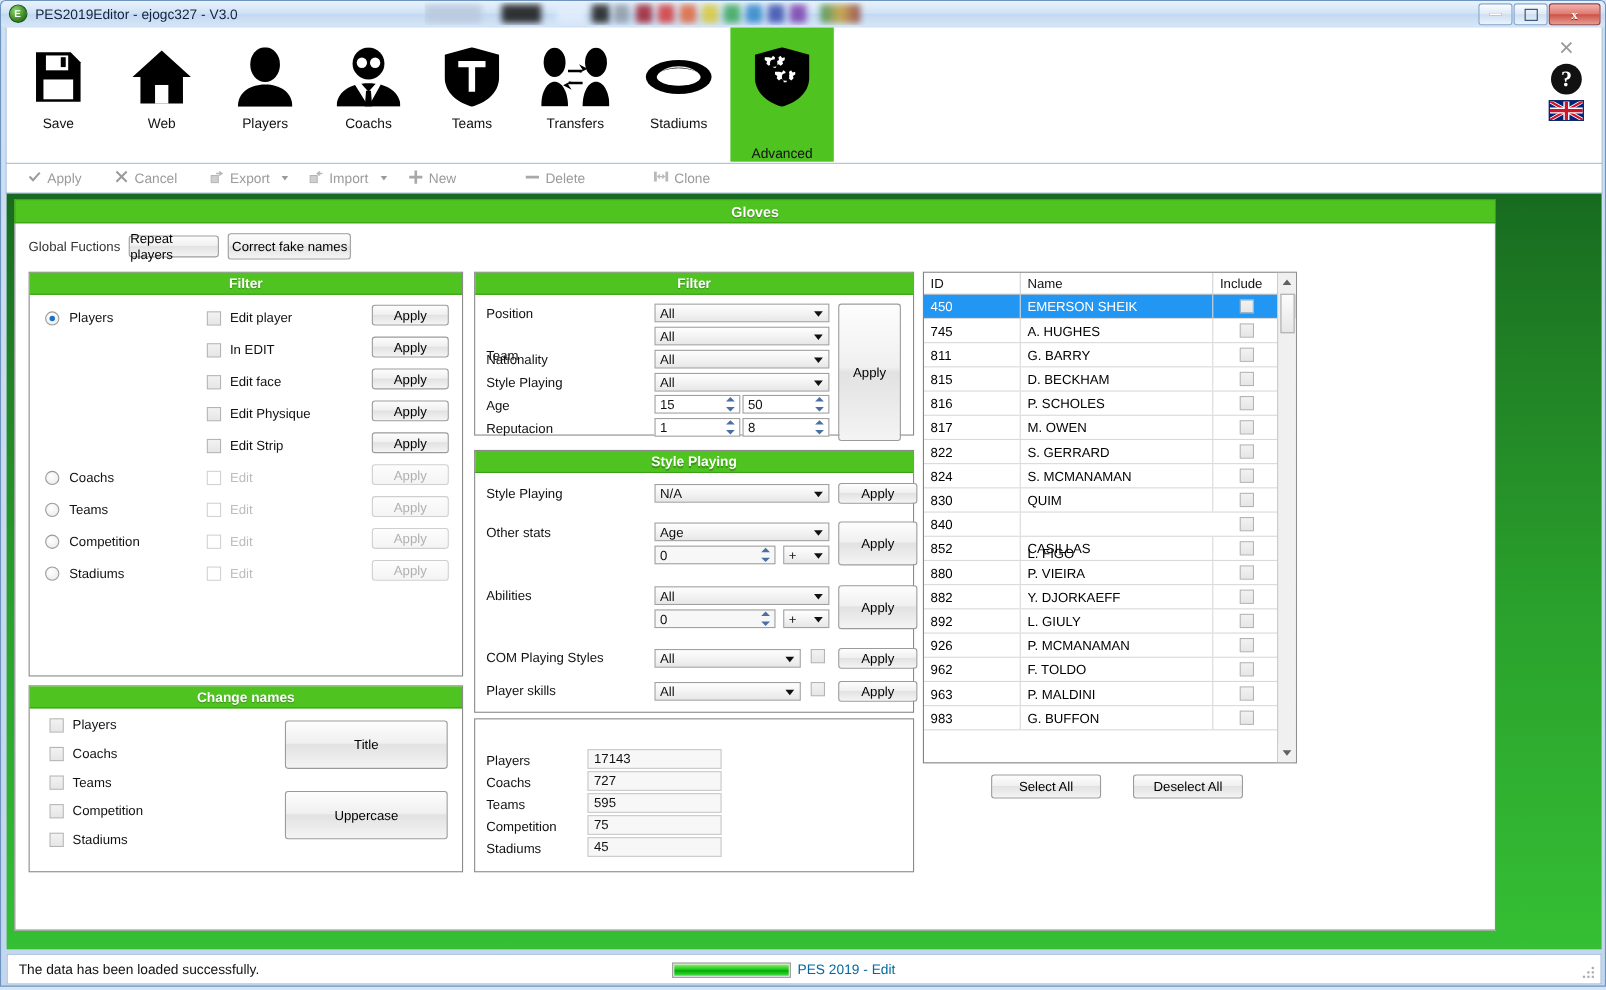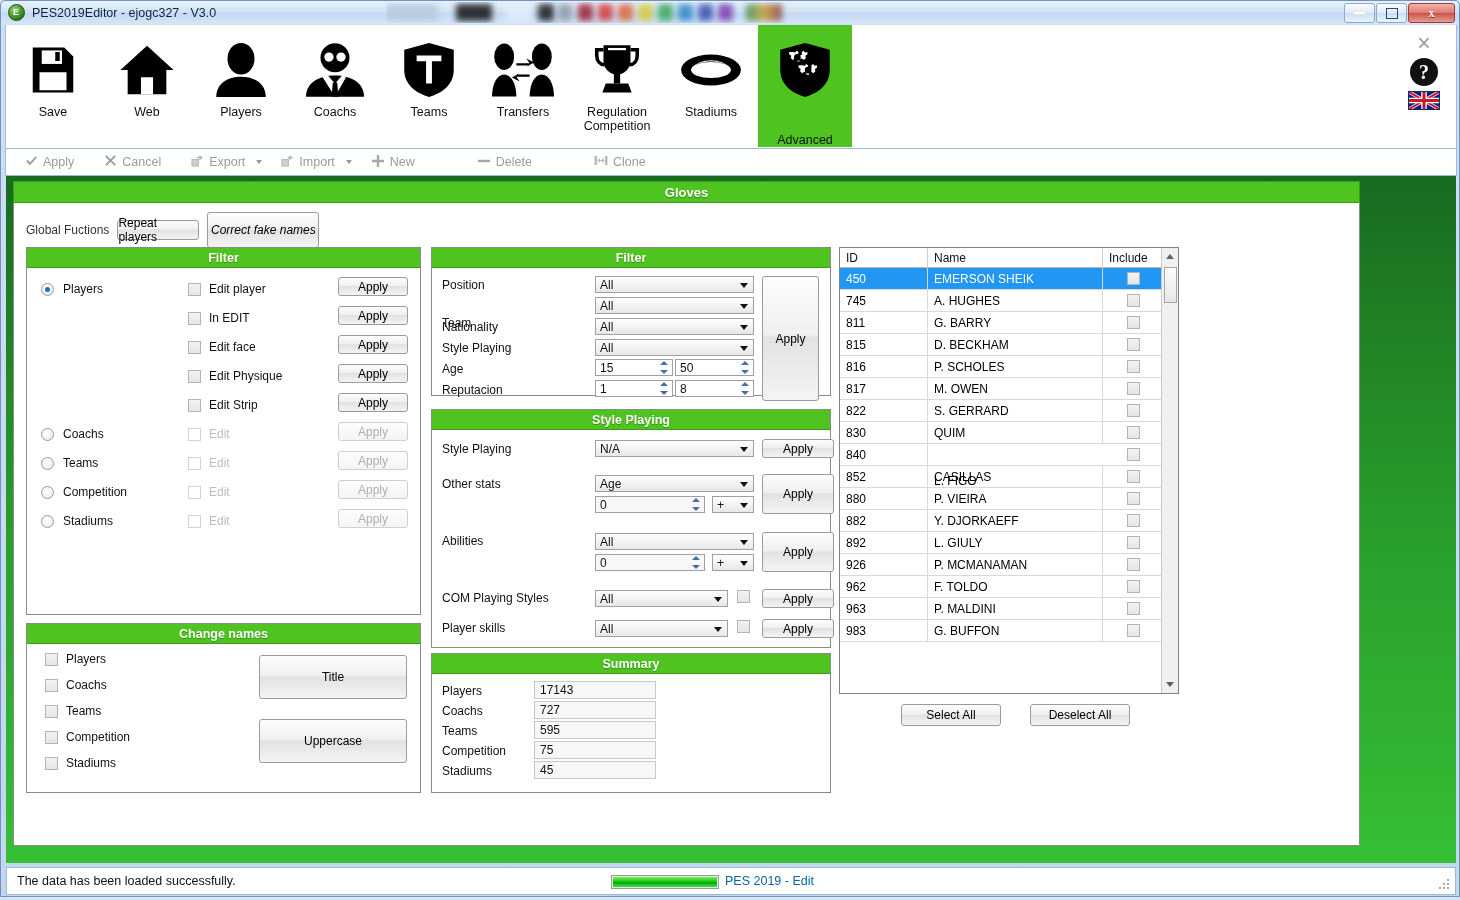--- a/index.html
+++ b/index.html
@@ -295,32 +295,20 @@
               <path fill="#000" d="M0 24c0-6 2.5-10 5.5-10S11 18 11 24H0z"></path>
             <ellipse cx="22.5" cy="6" rx="4.5" ry="6" fill="#000"></ellipse>
               <path fill="#000" d="M17 24c0-6 2.5-10 5.5-10S28 18 28 24H17z"></path>
             <path fill="#000" d="M11 9h6l-1.5-2.2 3.5 1.8-3.5 1.9L17 10h-6V9zM17 15h-6l1.5 2.2-3.5-1.8 3.5-1.9L11 14h6v1z"></path>
           </svg>
         </div>
         <div class="tblabel">Transfers</div>
       </div>
 
 
-      <div class="tbitem">
-        <div class="tbicon">
-          <svg width="54" height="54" viewBox="0 0 24 24">
-            <path fill="#000" d="M6 1h12v7a6 6 0 01-12 0V1z"></path>
-            <path fill="none" stroke="#000" stroke-width="1.6" d="M6 3H3v2.5c0 2.5 1.5 4 3.4 4.2M18 3h3v2.5c0 2.5-1.5 4-3.4 4.2"></path>
-            <rect x="10.6" y="13" width="2.8" height="5" fill="#000"></rect>
-            <path fill="#000" d="M7 18h10l1.5 4H5.5z"></path>
-            <rect x="8" y="2.2" width="8" height="1" fill="#fff"></rect>
-          </svg>
-        </div>
-        <div class="tblabel">Regulation Competition</div>
-      </div>
 
 
       <div class="tbitem">
         <div class="tbicon">
           <svg width="62" height="54" viewBox="0 0 28 18">
             <ellipse cx="14" cy="9" rx="13.5" ry="7" fill="#000"></ellipse>
             <ellipse cx="14" cy="9" rx="9" ry="3.6" fill="#fff"></ellipse>
             <path fill="#e9e9e9" d="M5.3 8.2c1.8-2 5-3 8.7-3 3.7 0 6.9 1 8.7 3-1.8-2.3-5-3.6-8.7-3.6s-6.9 1.3-8.7 3.6z"></path>
           </svg>
         </div>
@@ -426,21 +414,21 @@
 
     <div class="body-green">
 
       <div class="content-card"></div>
 
       <div class="gloves-bar">Gloves</div>
 
       <div class="globalrow">
         <span class="glabel">Global Fuctions</span>
         <div class="btn" style="width:82px;height:20px;">Repeat players</div>
-        <div class="btn" style="width:112px;height:36px;font-style:italic;">Correct fake names</div>
+        <div class="btn" style="width:112px;height:24px;">Correct fake names</div>
       </div>
 
       <div class="panel" style="left:20px;top:71px;width:395px;height:368px;">
         <div class="panel-hd">Filter</div>
 
         <div class="row" style="position:absolute;left:14px;top:34px;gap:9px;">
           <span class="radio on"></span>
           <span class="lbl">Players</span>
         </div>
         <div class="row" style="position:absolute;left:14px;top:179px;gap:9px;">
@@ -653,21 +641,20 @@
         <span class="lbl" style="position:absolute;left:10px;top:211px;">Player skills</span>
         <div class="combo" style="position:absolute;left:163px;top:210px;width:133px;">
           <span>All</span>
             <span class="arw"></span>
         </div>
         <span class="cb" style="position:absolute;left:305px;top:210px;"></span>
         <div class="btn" style="position:absolute;left:330px;top:209px;width:72px;height:19px;">Apply</div>
       </div>
 
       <div class="panel" style="left:425px;top:477px;width:400px;height:140px;">
-        <div class="panel-hd">Summary</div>
         <span class="lbl" style="position:absolute;left:10px;top:30px;">Players</span>
         <div class="txtbox" style="position:absolute;left:102px;top:27px;width:122px;">17143</div>
         <span class="lbl" style="position:absolute;left:10px;top:50px;">Coachs</span>
         <div class="txtbox" style="position:absolute;left:102px;top:47px;width:122px;">727</div>
         <span class="lbl" style="position:absolute;left:10px;top:70px;">Teams</span>
         <div class="txtbox" style="position:absolute;left:102px;top:67px;width:122px;">595</div>
         <span class="lbl" style="position:absolute;left:10px;top:90px;">Competition</span>
         <div class="txtbox" style="position:absolute;left:102px;top:87px;width:122px;">75</div>
         <span class="lbl" style="position:absolute;left:10px;top:110px;">Stadiums</span>
         <div class="txtbox" style="position:absolute;left:102px;top:107px;width:122px;">45</div>
@@ -723,20 +710,27 @@
               </div>
             </div>
             <div class="grow">
               <div class="gc" style="width: 88px;">822</div>
               <div class="gc" style="width: 175px;">S. GERRARD</div>
               <div class="gc ctr" style="width: 60px; border-right: none;">
                 <span class="cb"></span>
               </div>
             </div>
             <div class="grow">
+              <div class="gc" style="width: 88px;">824</div>
+              <div class="gc" style="width: 175px;">S. MCMANAMAN</div>
+              <div class="gc ctr" style="width: 60px; border-right: none;">
+                <span class="cb"></span>
+              </div>
+            </div>
+            <div class="grow">
               <div class="gc" style="width: 88px;">830</div>
               <div class="gc" style="width: 175px;">QUIM</div>
               <div class="gc ctr" style="width: 60px; border-right: none;">
                 <span class="cb"></span>
               </div>
             </div>
             <div class="grow">
               <div class="gc" style="width: 88px;">840</div>
               <div class="gc" style="width: 175px; margin-top: 37px;">L. FIGO</div>
               <div class="gc ctr" style="width: 60px; border-right: none;">

